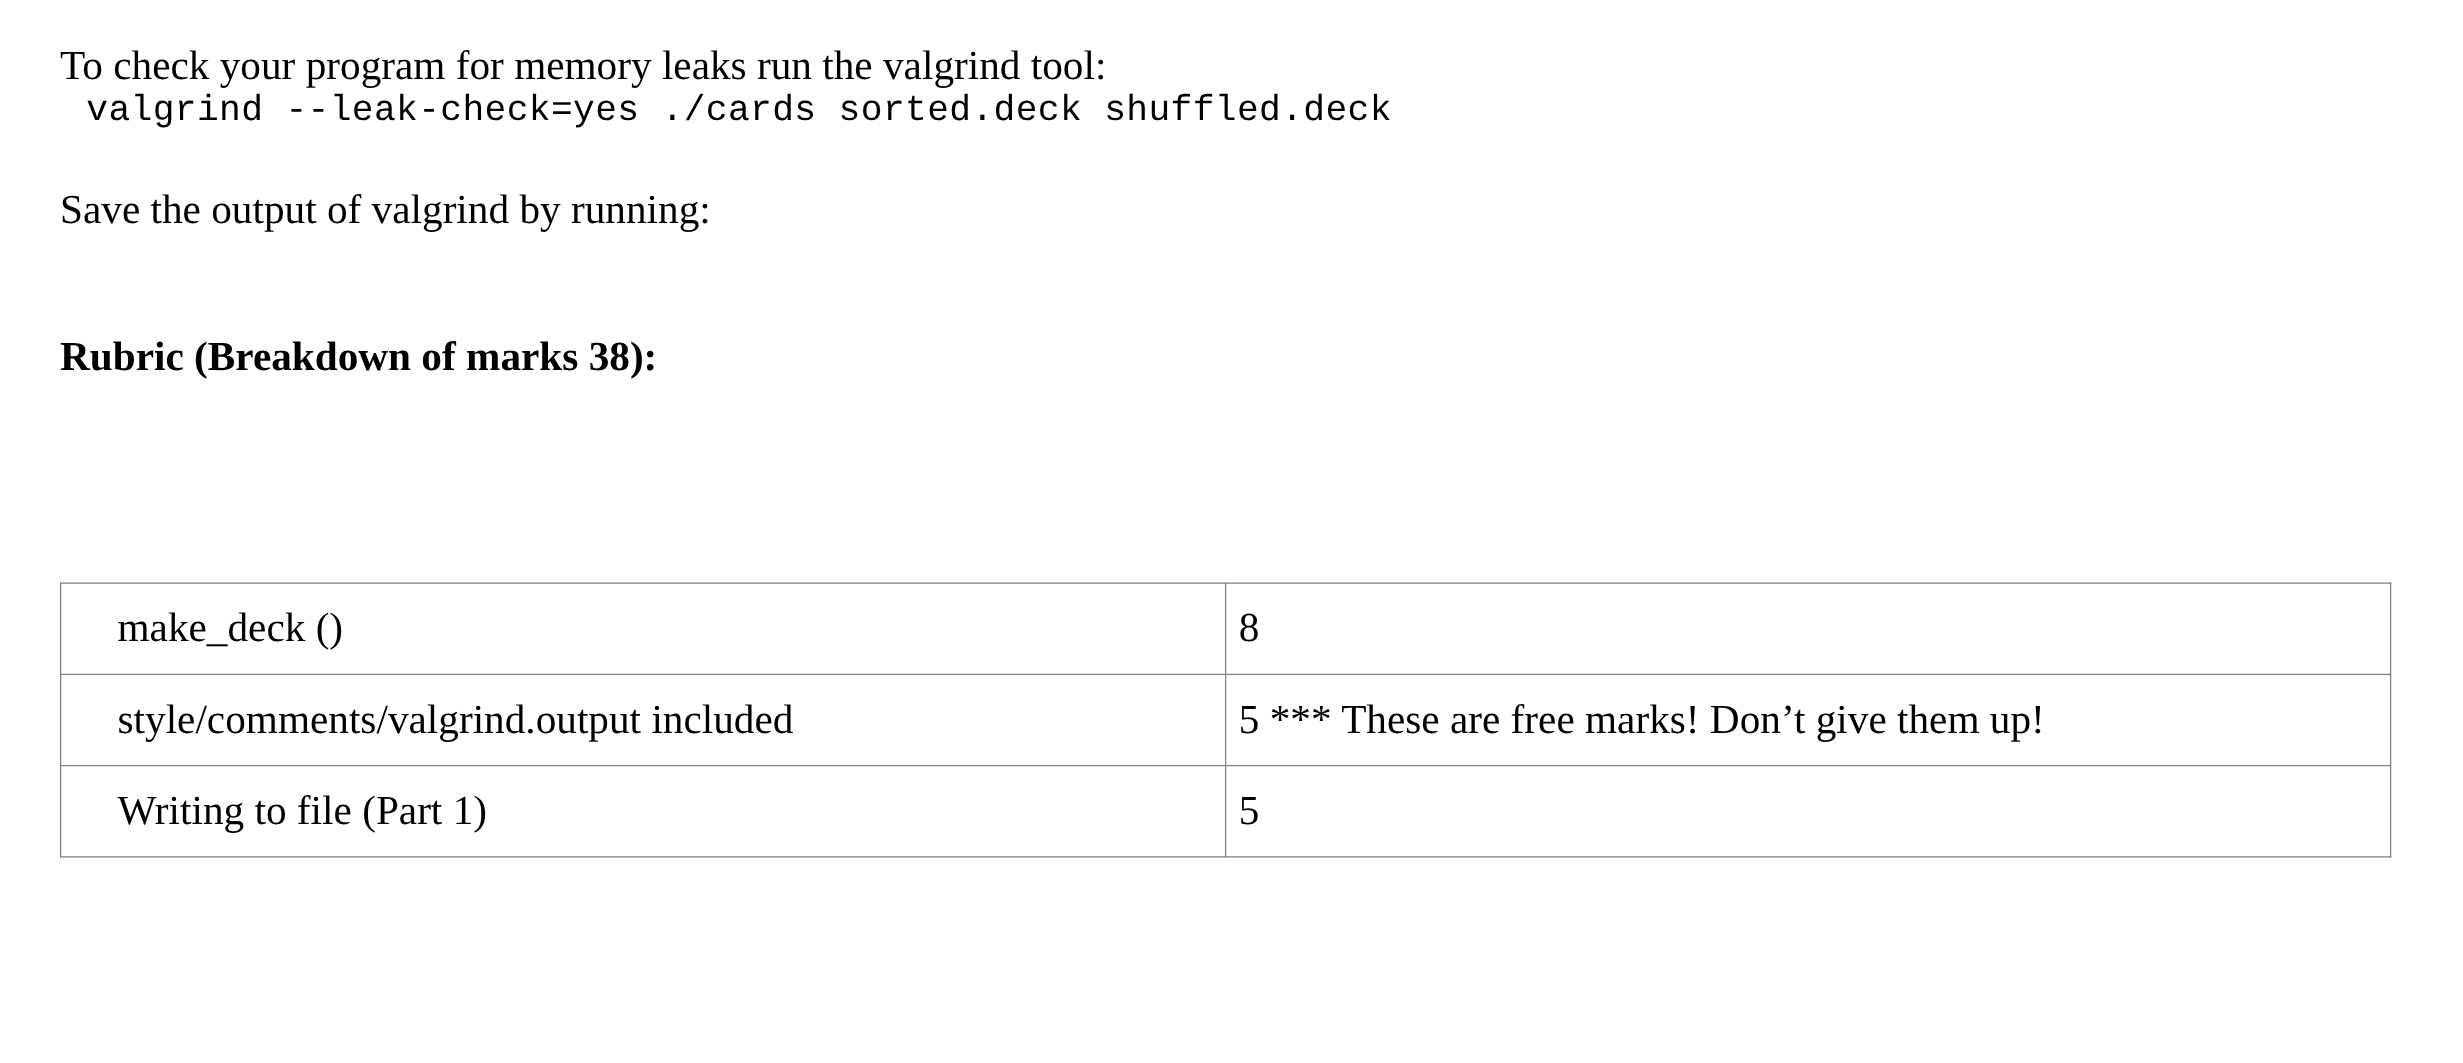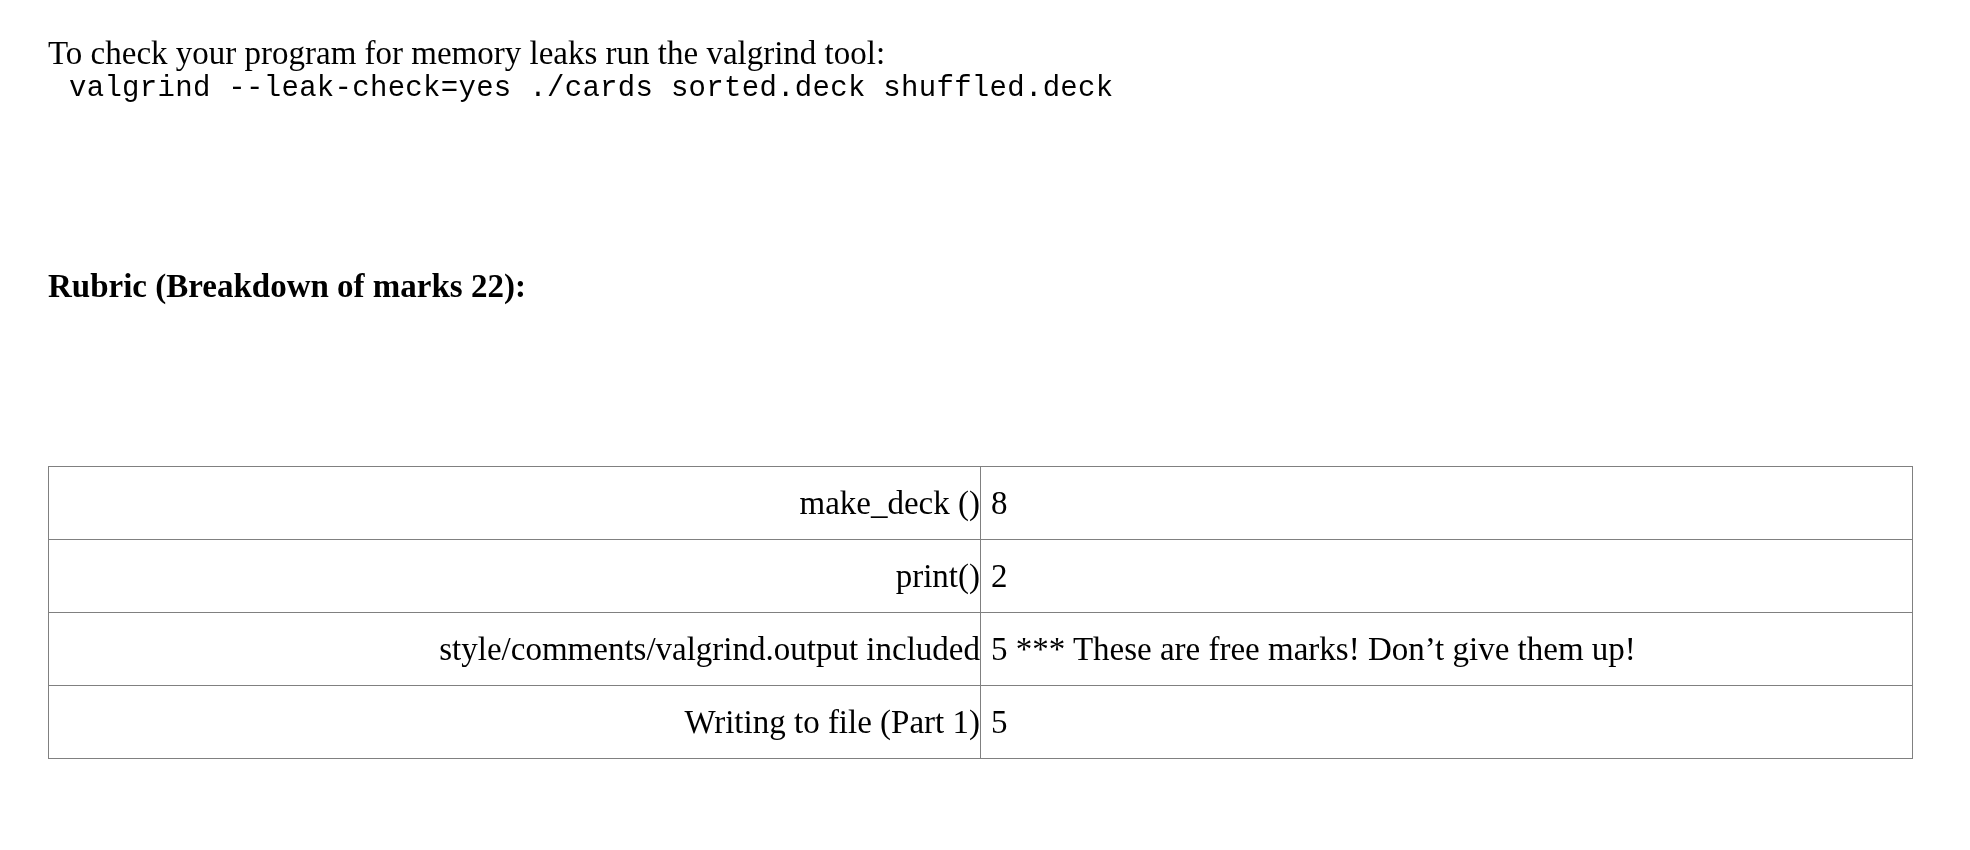--- a/index.html
+++ b/index.html
@@ -82,50 +82,47 @@
     height: 72px;
     padding: 0 0 0 10px;
     vertical-align: middle;
     font-family: "Liberation Serif", "DejaVu Serif", serif;
     font-size: 33px;
     line-height: 38px;
     white-space: nowrap;
     overflow: visible;
     color: #000000;
   }
-  table.rubric tr.rubric-row td.cell-item  { text-align: right; padding-left: 45px; }
+  table.rubric tr.rubric-row td.cell-item  { text-align: left; padding-left: 45px; }
   table.rubric tr.rubric-row td.cell-marks { text-align: left; }
 </style>
 </head>
 <body>
 
 <div class="page">
 
   <div class="prose-line" id="line-intro-1">To check your program for memory leaks run the valgrind tool:</div>
 
   <div class="code-line" id="line-code-1">valgrind --leak-check=yes ./cards sorted.deck shuffled.deck</div>
 
+  <div class="prose-line" id="line-intro-2">Save the output of valgrind by running:</div>
 
 
-  <div class="heading">Rubric (Breakdown of marks 22):</div>
+  <div class="heading">Rubric (Breakdown of marks 38):</div>
 
   <div class="rubric-table-wrap">
     <table class="rubric">
       <colgroup>
         <col class="col-item">
         <col class="col-marks">
       </colgroup>
       <tbody>
         <tr class="rubric-row">
           <td class="cell-item">make_deck ()</td>
           <td class="cell-marks">8</td>
-        </tr>
-        <tr class="rubric-row">
-          <td class="cell-item">print()</td>
-          <td class="cell-marks">2</td>
         </tr>
         <tr class="rubric-row">
           <td class="cell-item">style/comments/valgrind.output included</td>
           <td class="cell-marks">5 *** These are free marks!  Don’t give them up!</td>
         </tr>
         <tr class="rubric-row">
           <td class="cell-item">Writing to file (Part 1)</td>
           <td class="cell-marks">5</td>
         </tr>
       </tbody>

